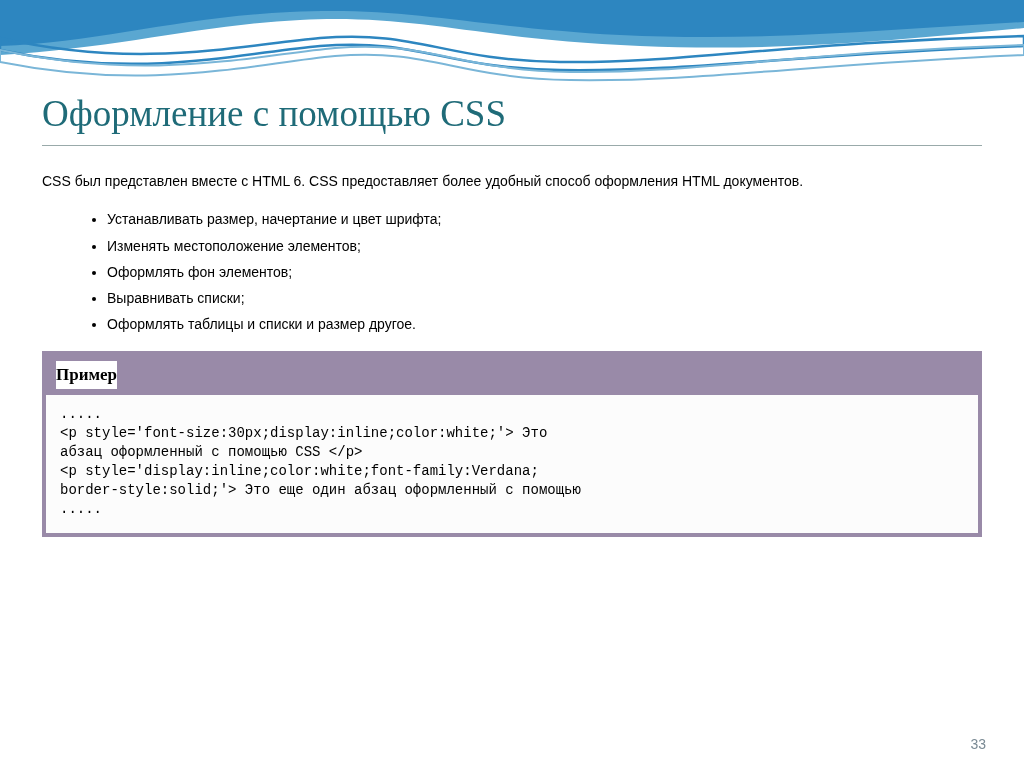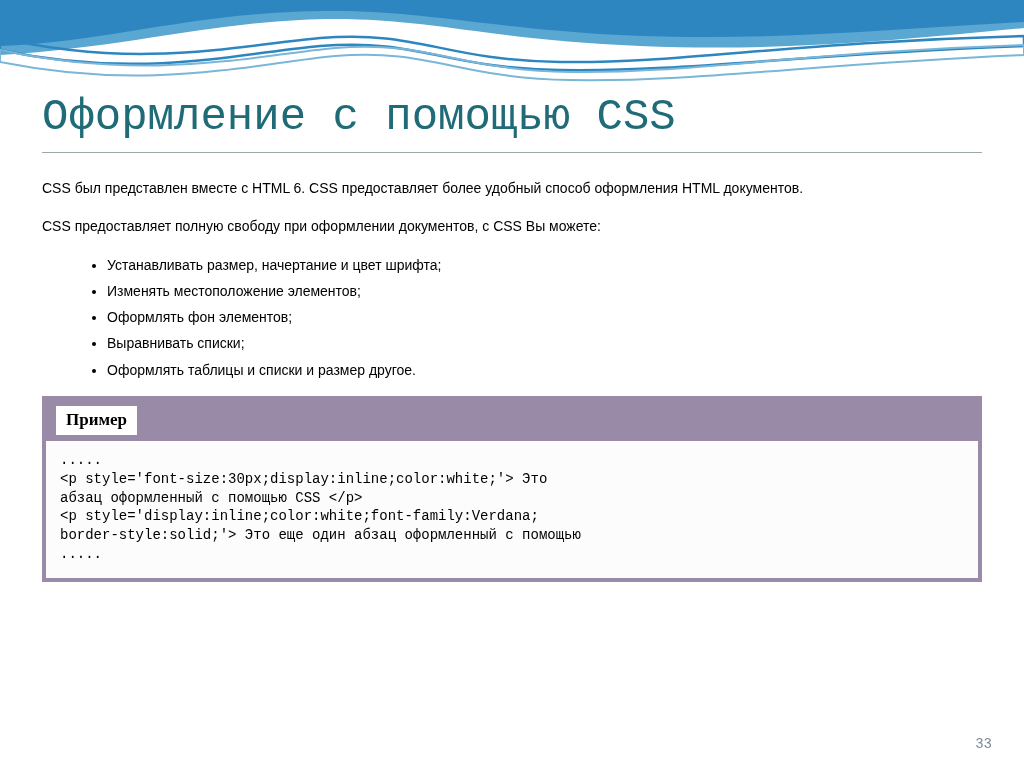--- a/index.html
+++ b/index.html
@@ -1,30 +1,30 @@
 <!DOCTYPE html>
 <html><head>
 <meta charset="utf-8">
 <style>
 html,body{margin:0;padding:0;width:1024px;height:768px;overflow:hidden;font-family:Arial,sans-serif;background:#fff}
 .slide{position:relative;width:1024px;height:768px;background:#fff}
 .decoration{position:absolute;top:0;left:0;width:1024px;height:90px;overflow:hidden}
 .decoration svg{position:absolute;top:0;left:0}
 .content{position:absolute;top:92px;left:42px;right:42px}
-.title{font-family:Liberation Mono, monospace;font-size:44px;color:#1f6b78;font-weight:400;margin:0 0 10px 0}
+.title{font-family:Liberation Serif, serif;font-size:37px;color:#1f6b78;font-weight:400;margin:0 0 10px 0}
 .divider{border:none;border-top:1px solid #9aa;width:100%;margin:0 0 25px 0}
 .body-text{font-family:Arial,sans-serif;font-size:14px;color:#000;line-height:1.45}
 .body-text p{margin:0 0 18px 0}
 .body-text ul{margin:0 0 16px 0;padding-left:65px}
 .body-text li{margin:0 0 6px 0;list-style-type:disc}
 .example-box{border:4px solid #998aa8;background:#fcfcfc;margin-top:8px}
 .example-header{background:#998aa8;padding:6px 10px}
-.example-header span{background:#fff;display:inline-block;font-family:"Times New Roman",serif;font-weight:bold;font-size:17px;color:#000;padding:2px 10px}
+.example-header span{background:#fff;display:inline-block;font-family:"Times New Roman",serif;font-weight:bold;font-size:17px;color:#000;padding:2px 0}
 .example-body{padding:10px 14px 14px 14px;font-family:"Courier New",monospace;font-size:14px;line-height:1.35;color:#000}
-.page-num{position:absolute;bottom:16px;right:32px;font-family:Liberation Mono, monospace;font-size:14px;color:#7a8a94}
+.page-num{position:absolute;bottom:16px;right:38px;font-family:Liberation Sans, sans-serif;font-size:14px;color:#7a8a94}
 </style>
 </head>
 <body>
 
 <div class="slide">
 
   <div class="decoration">
     <svg width="1024" height="130" viewBox="0 0 1024 130">
       <path d="M 0 0 L 1024 0 L 1024 28 C 900 40 780 52 640 46 C 480 40 420 14 300 20 C 200 25 120 48 0 55 Z" fill="#5aa7d1"></path>
       <path d="M 0 0 L 1024 0 L 1024 22 C 880 30 760 42 620 35 C 470 27 410 6 290 12 C 180 17 100 42 0 46 Z" fill="#2d86c0"></path>
@@ -32,21 +32,20 @@
       <path d="M 0 50 C 150 82 250 56 335 48 C 430 40 455 70 570 72 C 690 74 800 52 1024 45 L 1024 55 C 810 64 700 82 570 80 C 455 78 430 48 335 56 C 250 64 150 92 0 62 Z" fill="none" stroke="#7ab6d8" stroke-width="2"></path>
     </svg>
   </div>
 
   <div class="content">
     <h1 class="title">Оформление с помощью CSS</h1>
     <hr class="divider">
 
     <div class="body-text">
       <p>CSS был представлен вместе с HTML 6. CSS предоставляет более удобный способ оформления HTML документов.</p>
-      <p>CSS предоставляет полную свободу при оформлении документов, с CSS Вы можете:</p>
       <ul>
         <li>Устанавливать размер, начертание и цвет шрифта;</li>
         <li>Изменять местоположение элементов;</li>
         <li>Оформлять фон элементов;</li>
         <li>Выравнивать списки;</li>
         <li>Оформлять таблицы и списки и размер другое.</li>
       </ul>
 
       <div class="example-box">
         <div class="example-header">

